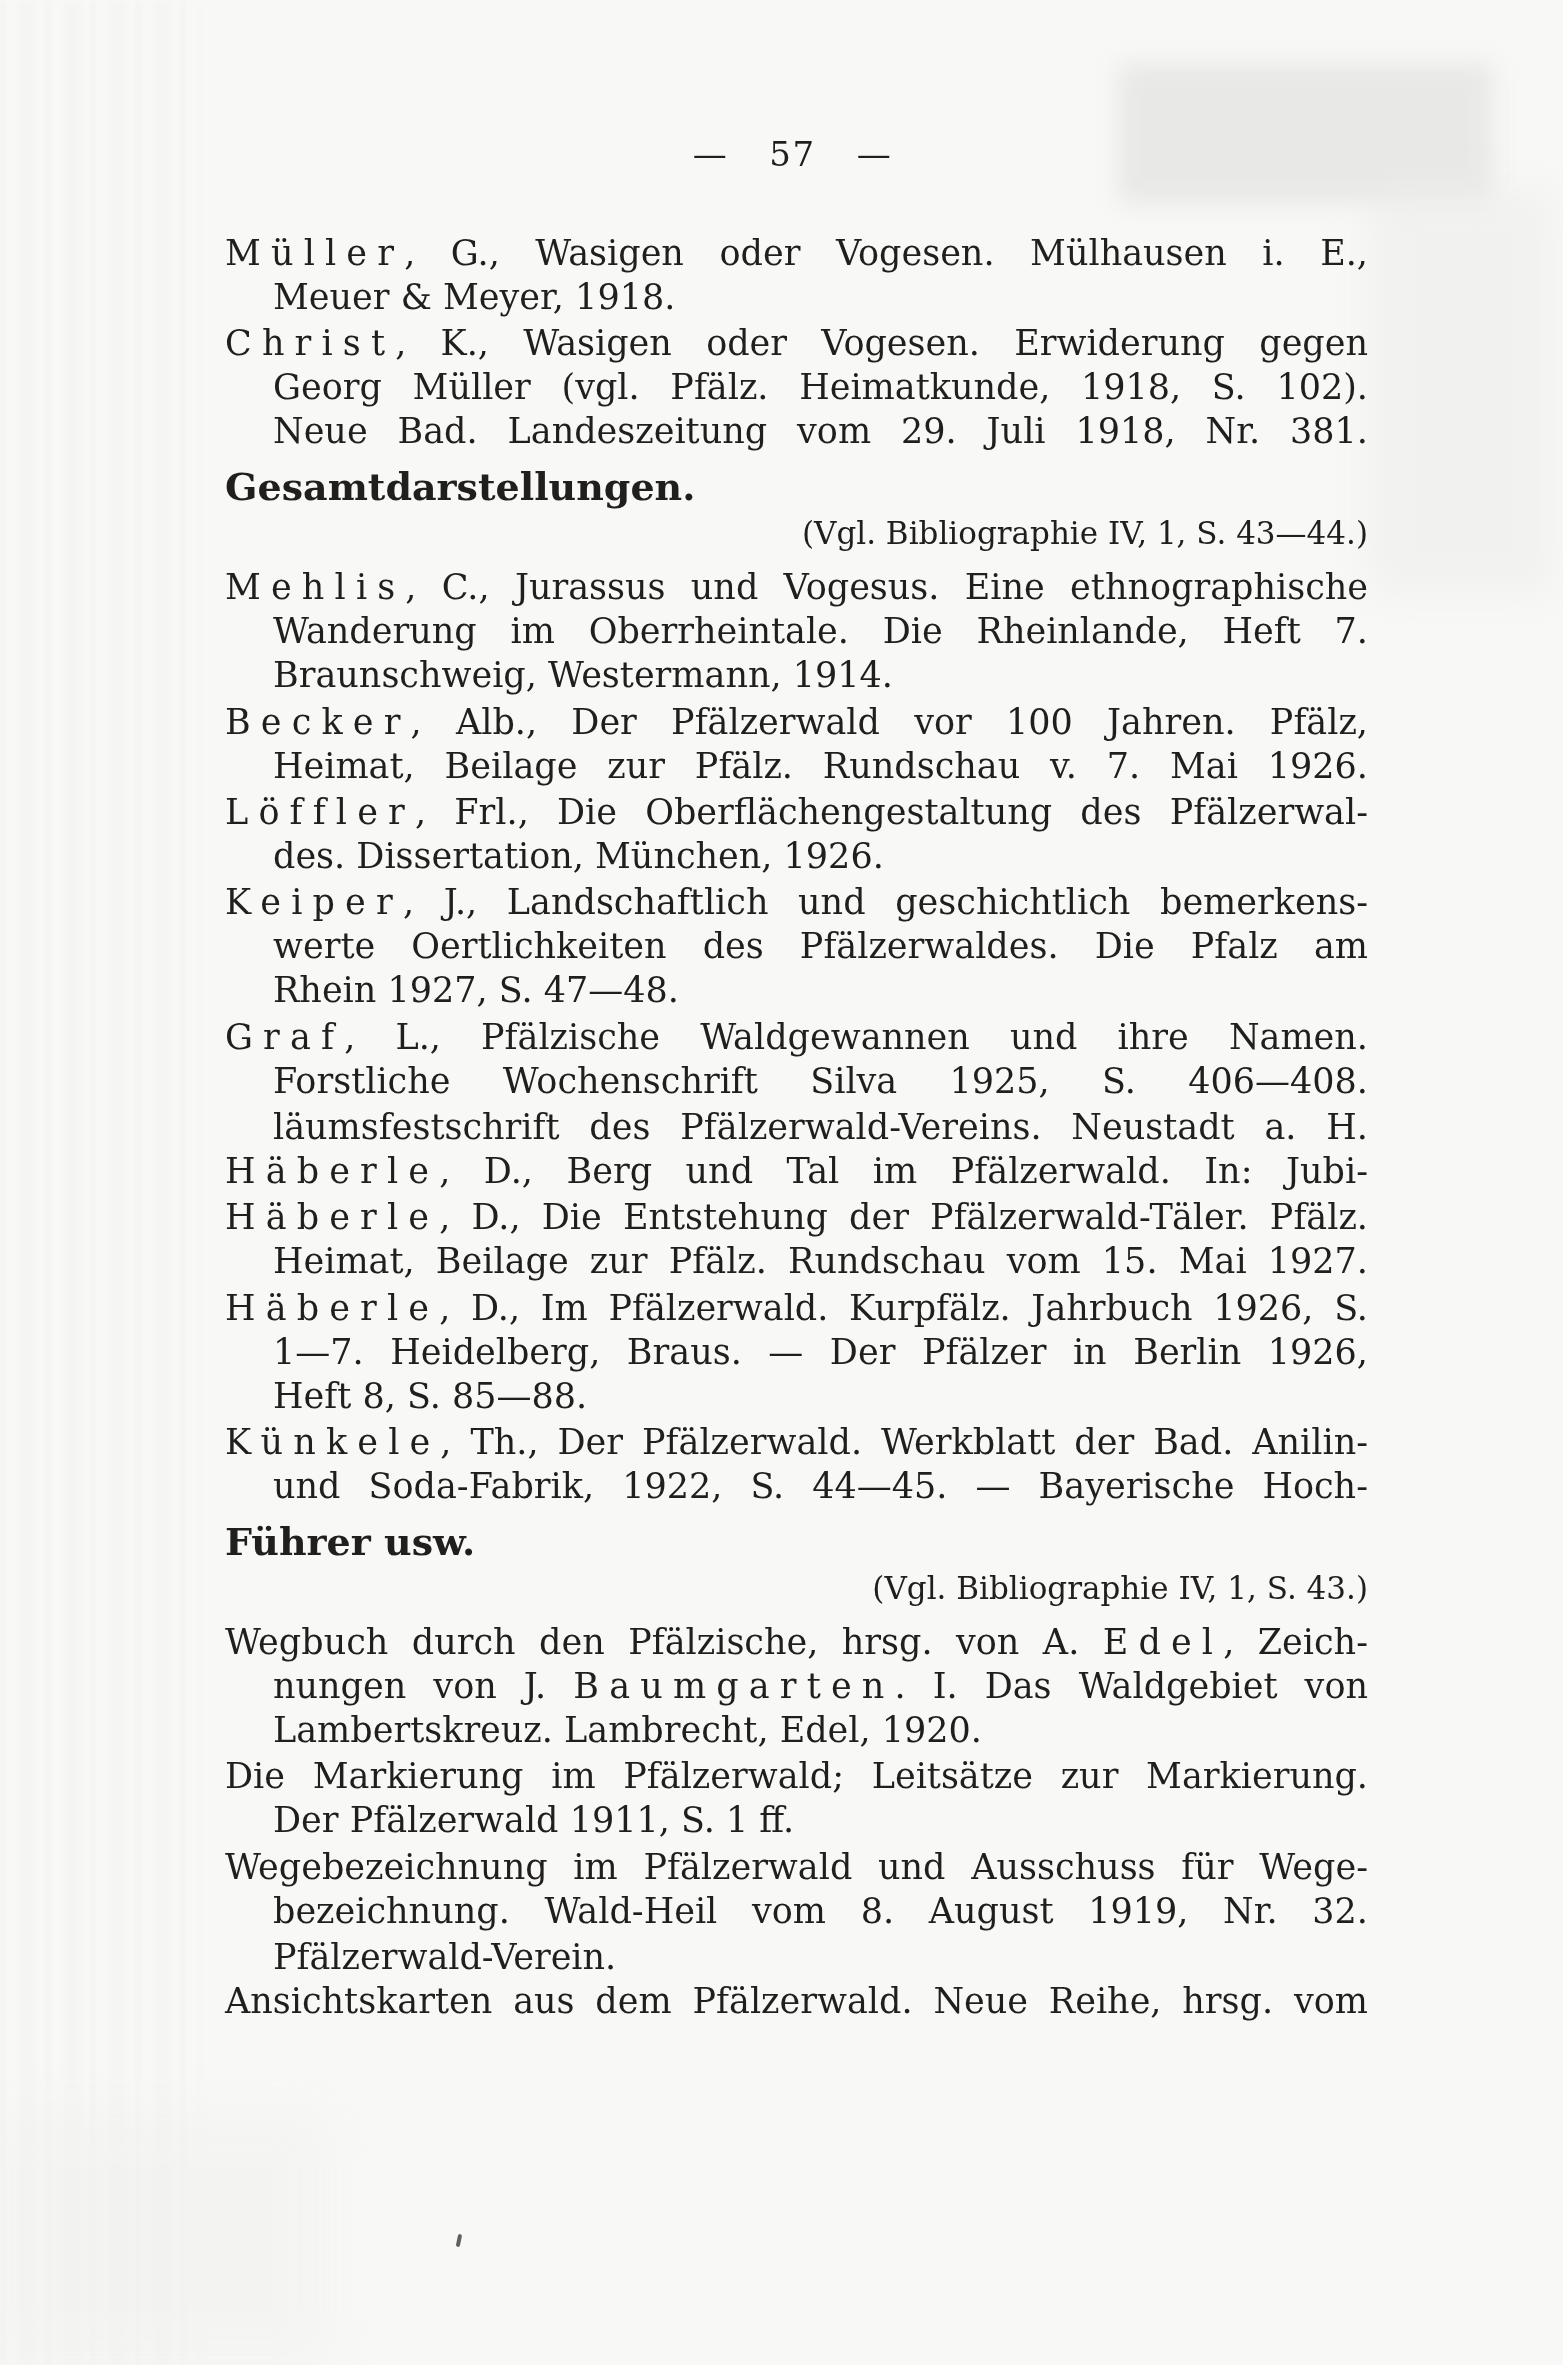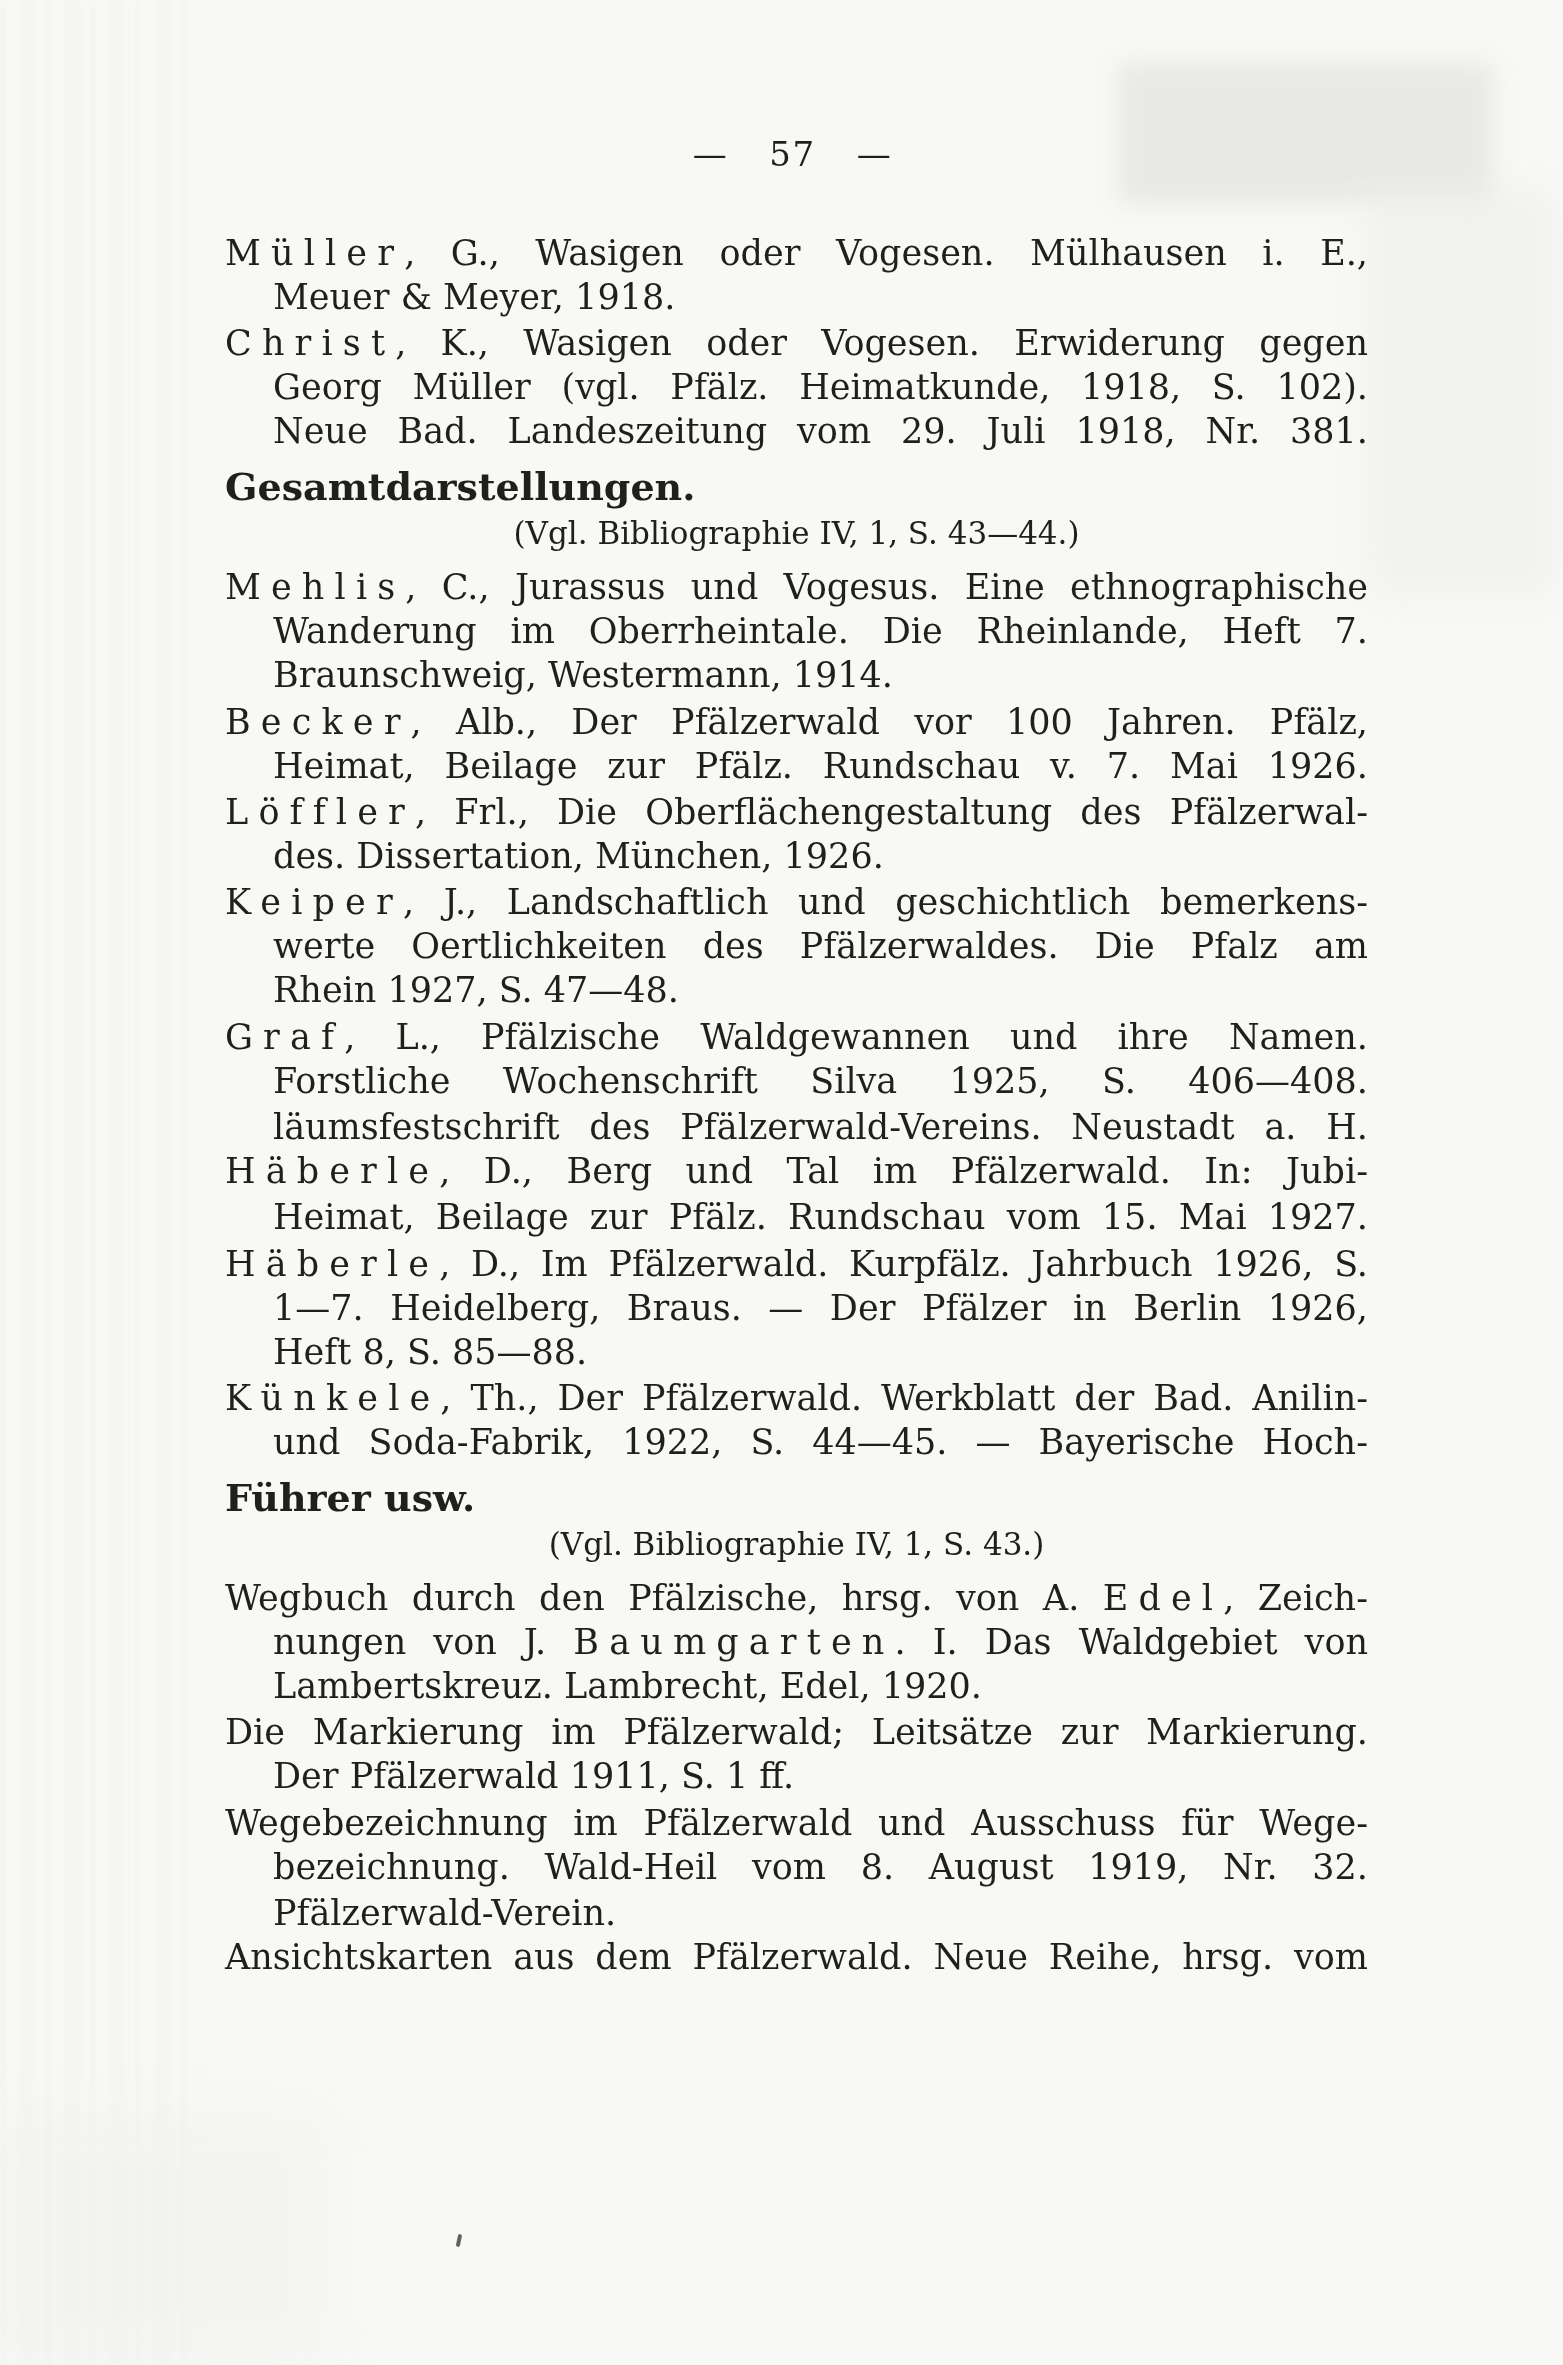--- a/index.html
+++ b/index.html
@@ -53,21 +53,21 @@
   .entry { margin: 0 0 2.3px 0; }
   .line { white-space: normal; }
   .line.just { text-align: justify; text-align-last: justify; }
   .line.cont { padding-left: 48px; }
   .spaced { letter-spacing: 0.29em; }
   .heading {
     text-align: left; font-weight: bold; font-size: 38px;
     margin: 11px 0 4.7px 0; line-height: 45px;
   }
   .note {
-    text-align: center; font-size: 31px; line-height: 39px;
+    text-align: right; font-size: 31px; line-height: 39px;
     margin: 0 0 12.5px 0;
   }
 </style>
 </head>
 <body>
 
 <div class="page">
   <div class="artifact left-streaks"></div>
   <div class="artifact corner-shade"></div>
   <div class="artifact right-shade"></div>
@@ -112,20 +112,21 @@
       </div>
       <div class="entry">
         <div class="line just"><span class="spaced">Graf</span><span>, L., Pfälzische Waldgewannen und ihre Namen.</span></div>
         <div class="line cont just"><span>Forstliche Wochenschrift Silva 1925, S. 406—408.</span></div>
       </div>
       <div class="entry">
         <div class="line cont just"><span>läumsfestschrift des Pfälzerwald-Vereins. Neustadt a. H.</span></div>
         <div class="line just"><span class="spaced">Häberle</span><span>, D., Berg und Tal im Pfälzerwald. In: Jubi-</span></div>
       </div>
       <div class="entry">
+        <div class="line just"><span class="spaced">Häberle</span><span>, D., Die Entstehung der Pfälzerwald-Täler. Pfälz.</span></div>
         <div class="line cont just"><span>Heimat, Beilage zur Pfälz. Rundschau vom 15. Mai 1927.</span></div>
       </div>
       <div class="entry">
         <div class="line just"><span class="spaced">Häberle</span><span>, D., Im Pfälzerwald. Kurpfälz. Jahrbuch 1926, S.</span></div>
         <div class="line cont just"><span>1—7. Heidelberg, Braus. — Der Pfälzer in Berlin 1926,</span></div>
         <div class="line cont"><span>Heft 8, S. 85—88.</span></div>
       </div>
       <div class="entry">
         <div class="line just"><span class="spaced">Künkele</span><span>, Th., Der Pfälzerwald. Werkblatt der Bad. Anilin-</span></div>
         <div class="line cont just"><span>und Soda-Fabrik, 1922, S. 44—45. — Bayerische Hoch-</span></div>

